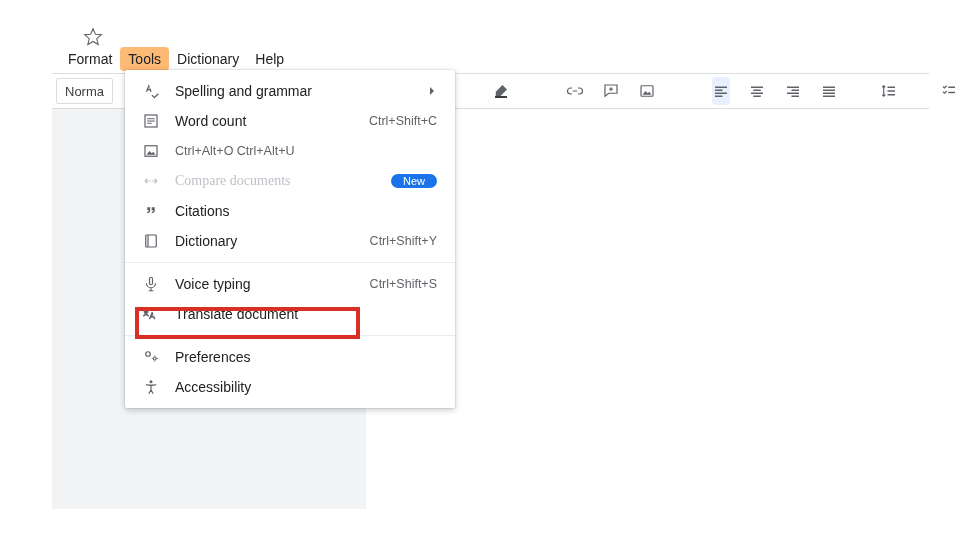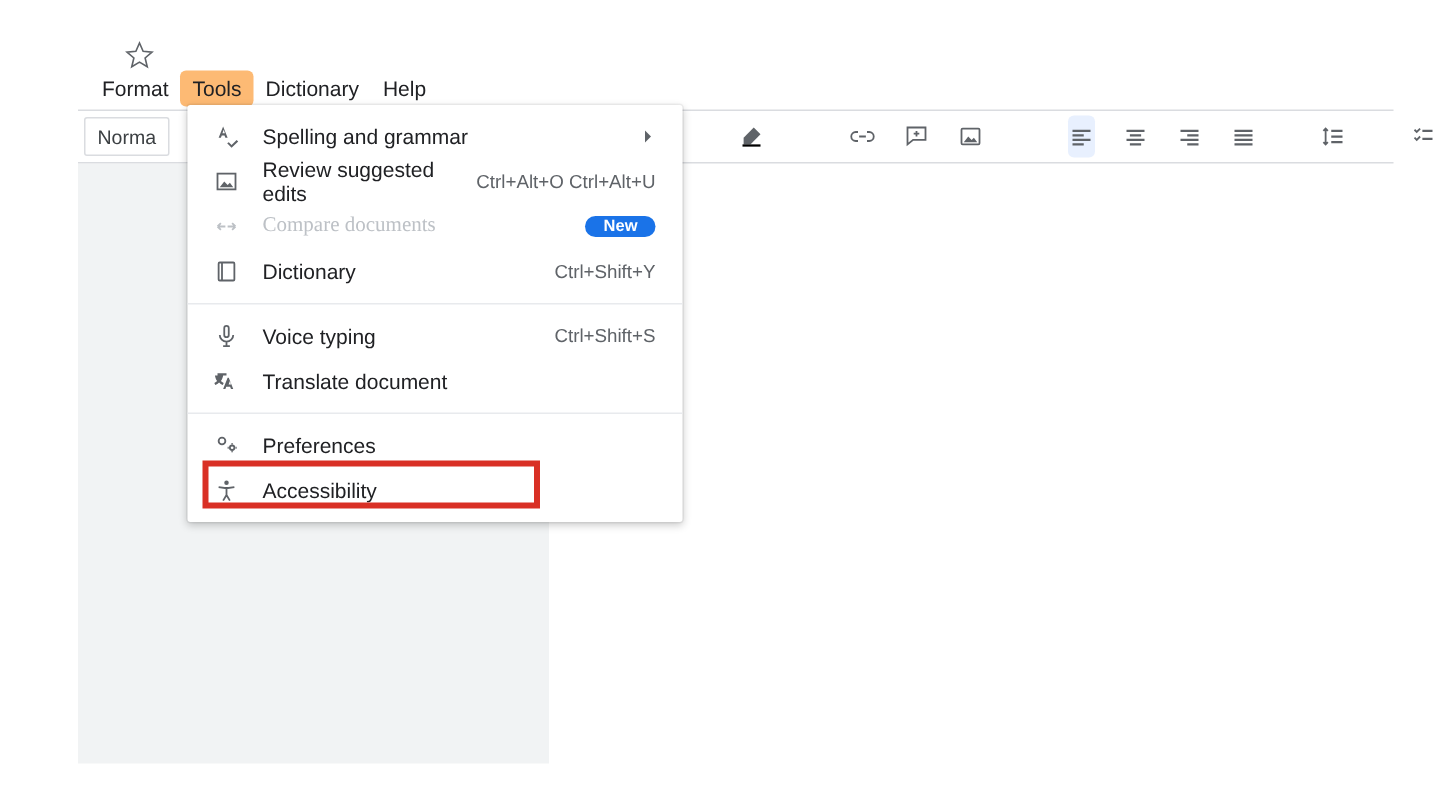--- a/index.html
+++ b/index.html
@@ -151,21 +151,21 @@
     height: 1px;
     background: #e8eaed;
     margin: 6px 0;
   }
   .dd-badge {
     background: #1a73e8;
     color: #fff;
     font-size: 11px;
     padding: 1px 12px;
     border-radius: 10px;
-    font-weight: 700;
+    font-weight: 400;
   }
   .highlight-box {
     position: absolute;
     border: 4px solid #d93025;
     left: 135px;
     top: 307px;
     width: 225px;
     height: 32px;
     z-index: 20;
     pointer-events: none;
@@ -316,35 +316,52 @@
         </svg>
     </span>
     <span class="dd-label">Spelling and grammar</span>
     <svg class="dd-submenu-caret" viewBox="0 0 10 10">
         <path d="M3 1l4 4-4 4z"></path>
       </svg>
   </div>
   <div class="dd-row">
     <span class="dd-ico">
       <svg viewBox="0 0 24 24">
+          <rect x="4" y="4" width="16" height="16" fill="none" stroke="#5f6368" stroke-width="1.6"></rect>
+          <path stroke="#5f6368" stroke-width="1.6" d="M7 9h10M7 12h10M7 15h6"></path>
+        </svg>
+    </span>
+    <span class="dd-label">Word count</span>
+    <span class="dd-shortcut">Ctrl+Shift+C</span>
+  </div>
+  <div class="dd-row">
+    <span class="dd-ico">
+      <svg viewBox="0 0 24 24">
           <rect x="4" y="5" width="16" height="14" fill="none" stroke="#5f6368" stroke-width="1.6"></rect>
           <path fill="#5f6368" d="M6 17l4-5 3 3 2-2 3 4z"></path>
         </svg>
     </span>
-    <span class="dd-label">Review suggested edits</span>
     <span class="dd-shortcut">Ctrl+Alt+O Ctrl+Alt+U</span>
   </div>
   <div class="dd-row disabled">
     <span class="dd-ico">
       <svg viewBox="0 0 24 24">
           <path stroke="#bdc1c6" fill="none" stroke-width="1.6" d="M4 12h7M4 12l3-3M4 12l3 3M20 12h-7M20 12l-3-3M20 12l-3 3"></path>
         </svg>
     </span>
     <span class="dd-label">Compare documents</span>
     <span class="dd-badge">New</span>
+  </div>
+  <div class="dd-row">
+    <span class="dd-ico">
+      <svg viewBox="0 0 24 24">
+          <path fill="#5f6368" d="M7 7h4v4c0 3-2 4-4 4v-2c1 0 2-.5 2-2H7zM13 7h4v4c0 3-2 4-4 4v-2c1 0 2-.5 2-2h-2z"></path>
+        </svg>
+    </span>
+    <span class="dd-label">Citations</span>
   </div>
   <div class="dd-row">
     <span class="dd-ico">
       <svg viewBox="0 0 24 24">
           <rect x="5" y="4" width="14" height="16" rx="1" fill="none" stroke="#5f6368" stroke-width="1.6"></rect>
           <path stroke="#5f6368" stroke-width="1.6" d="M8 4v16"></path>
         </svg>
     </span>
     <span class="dd-label">Dictionary</span>
     <span class="dd-shortcut">Ctrl+Shift+Y</span>

